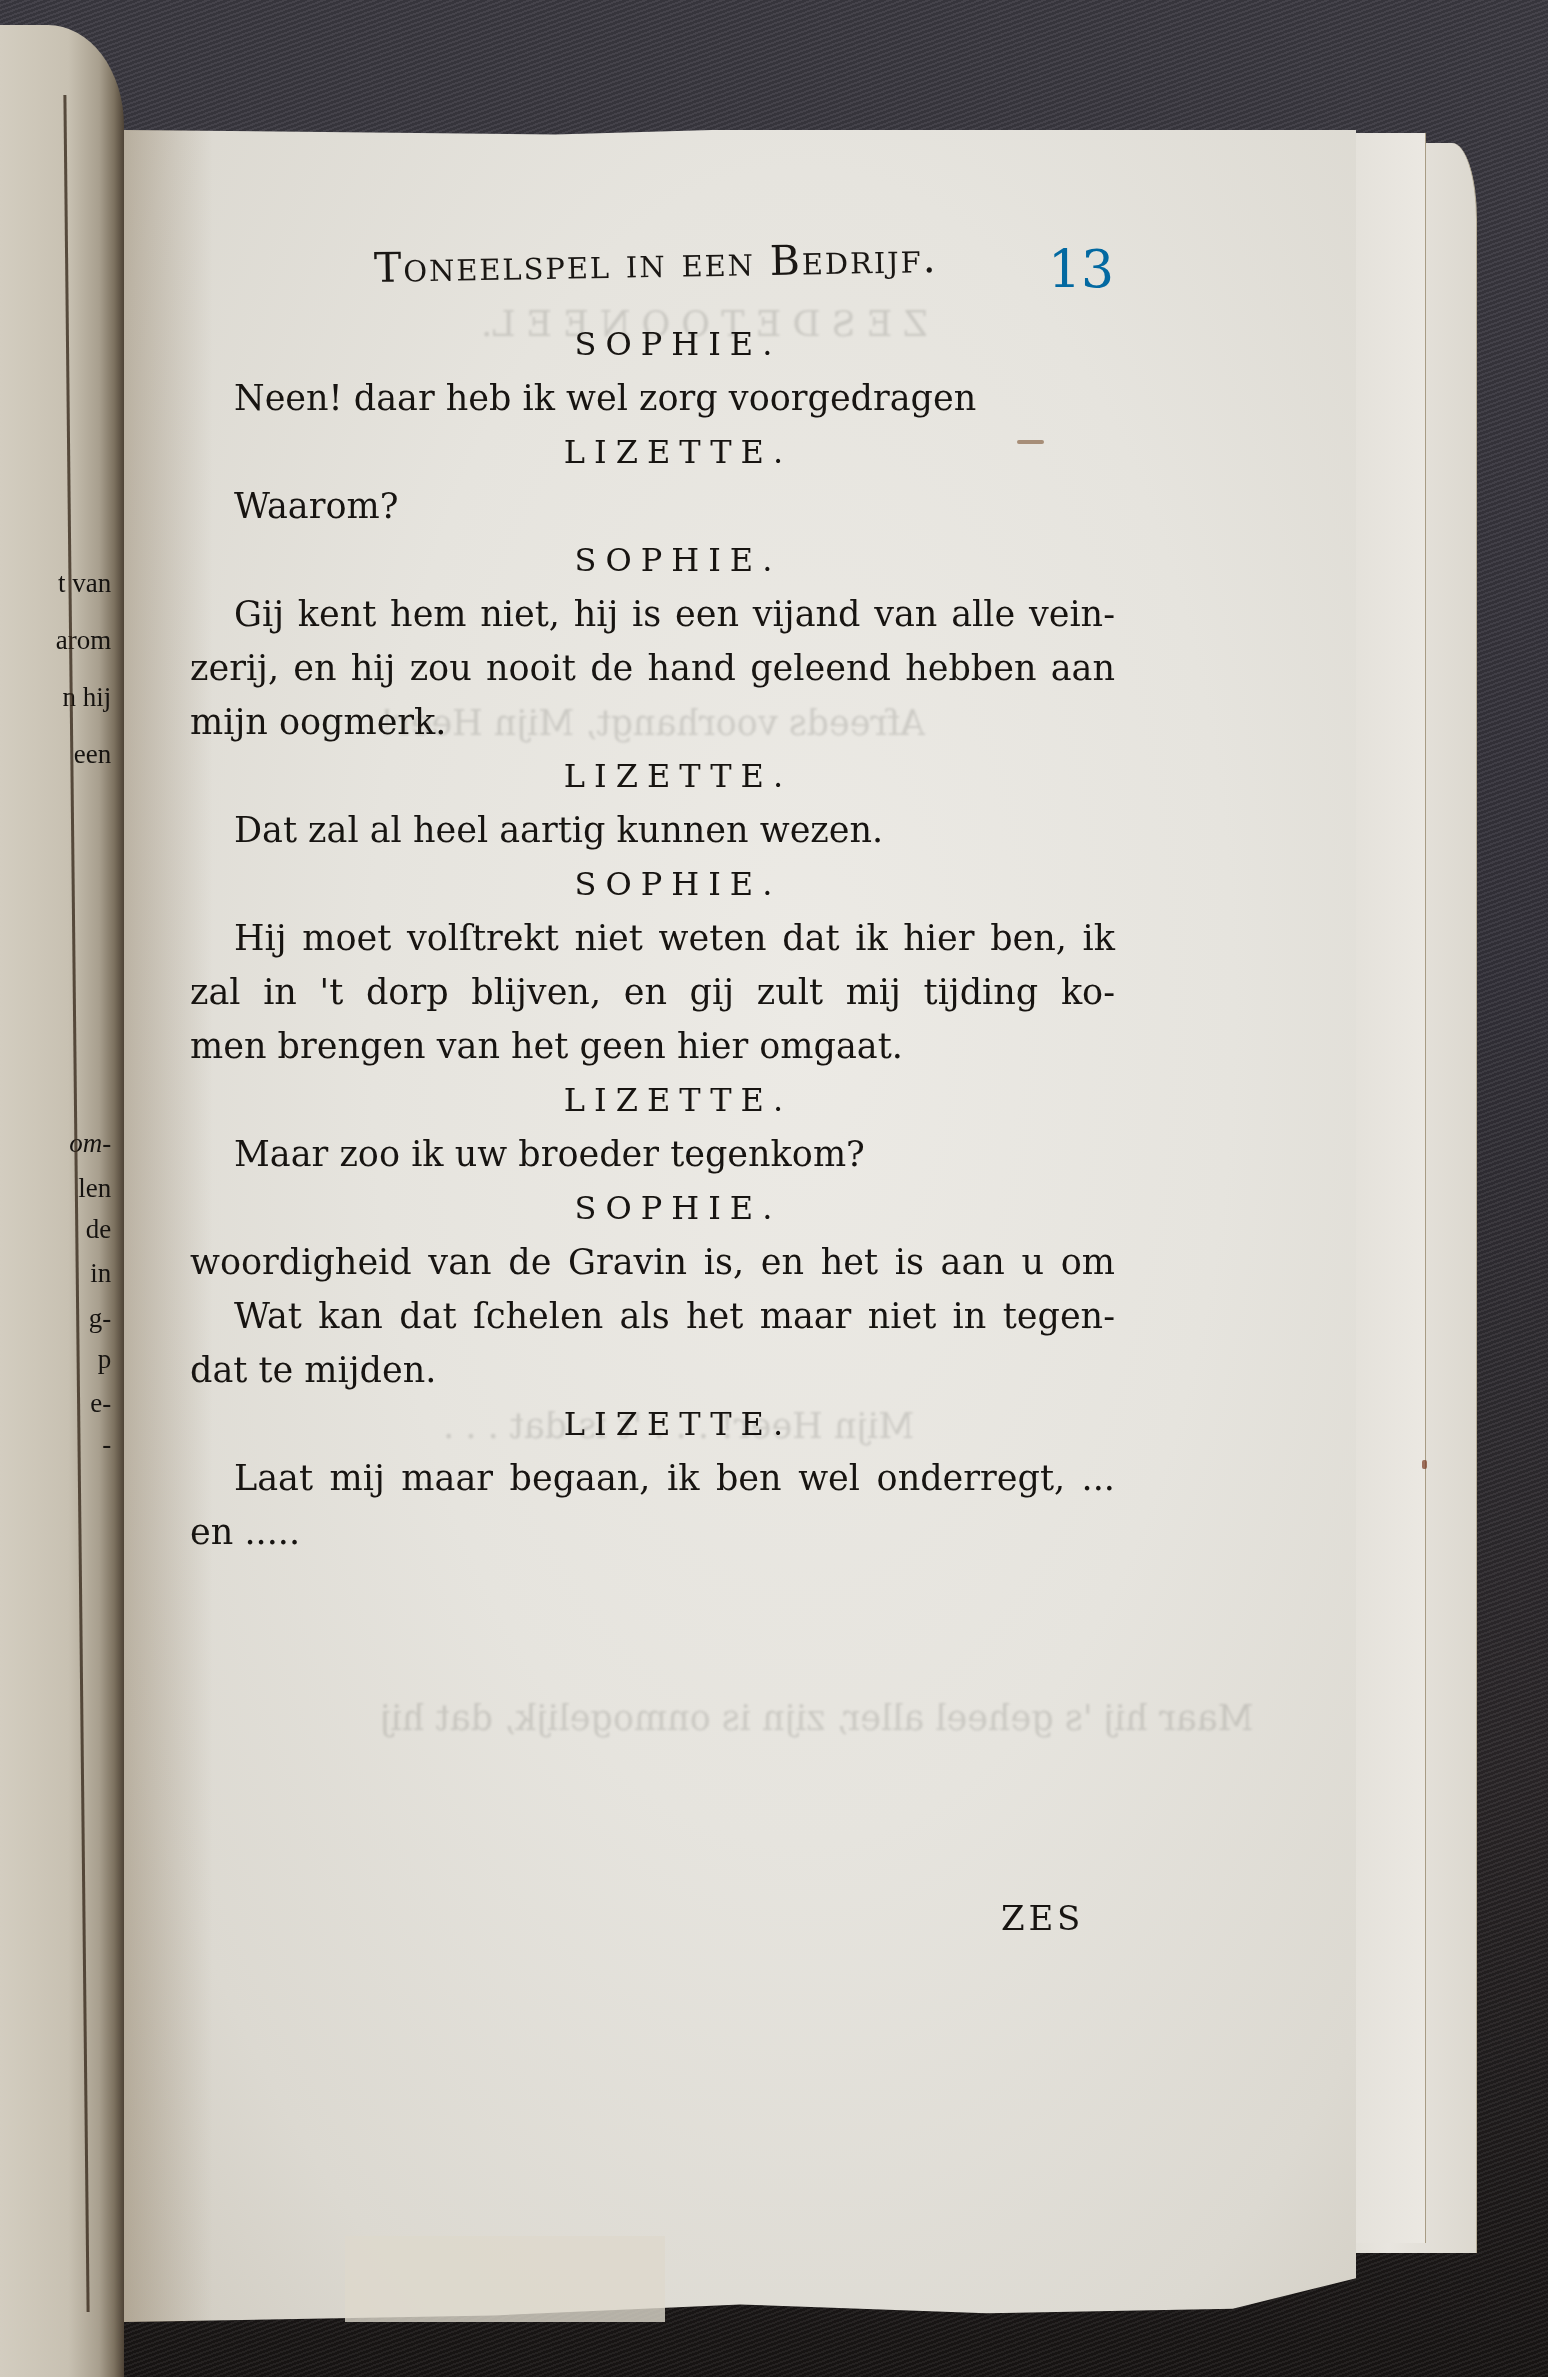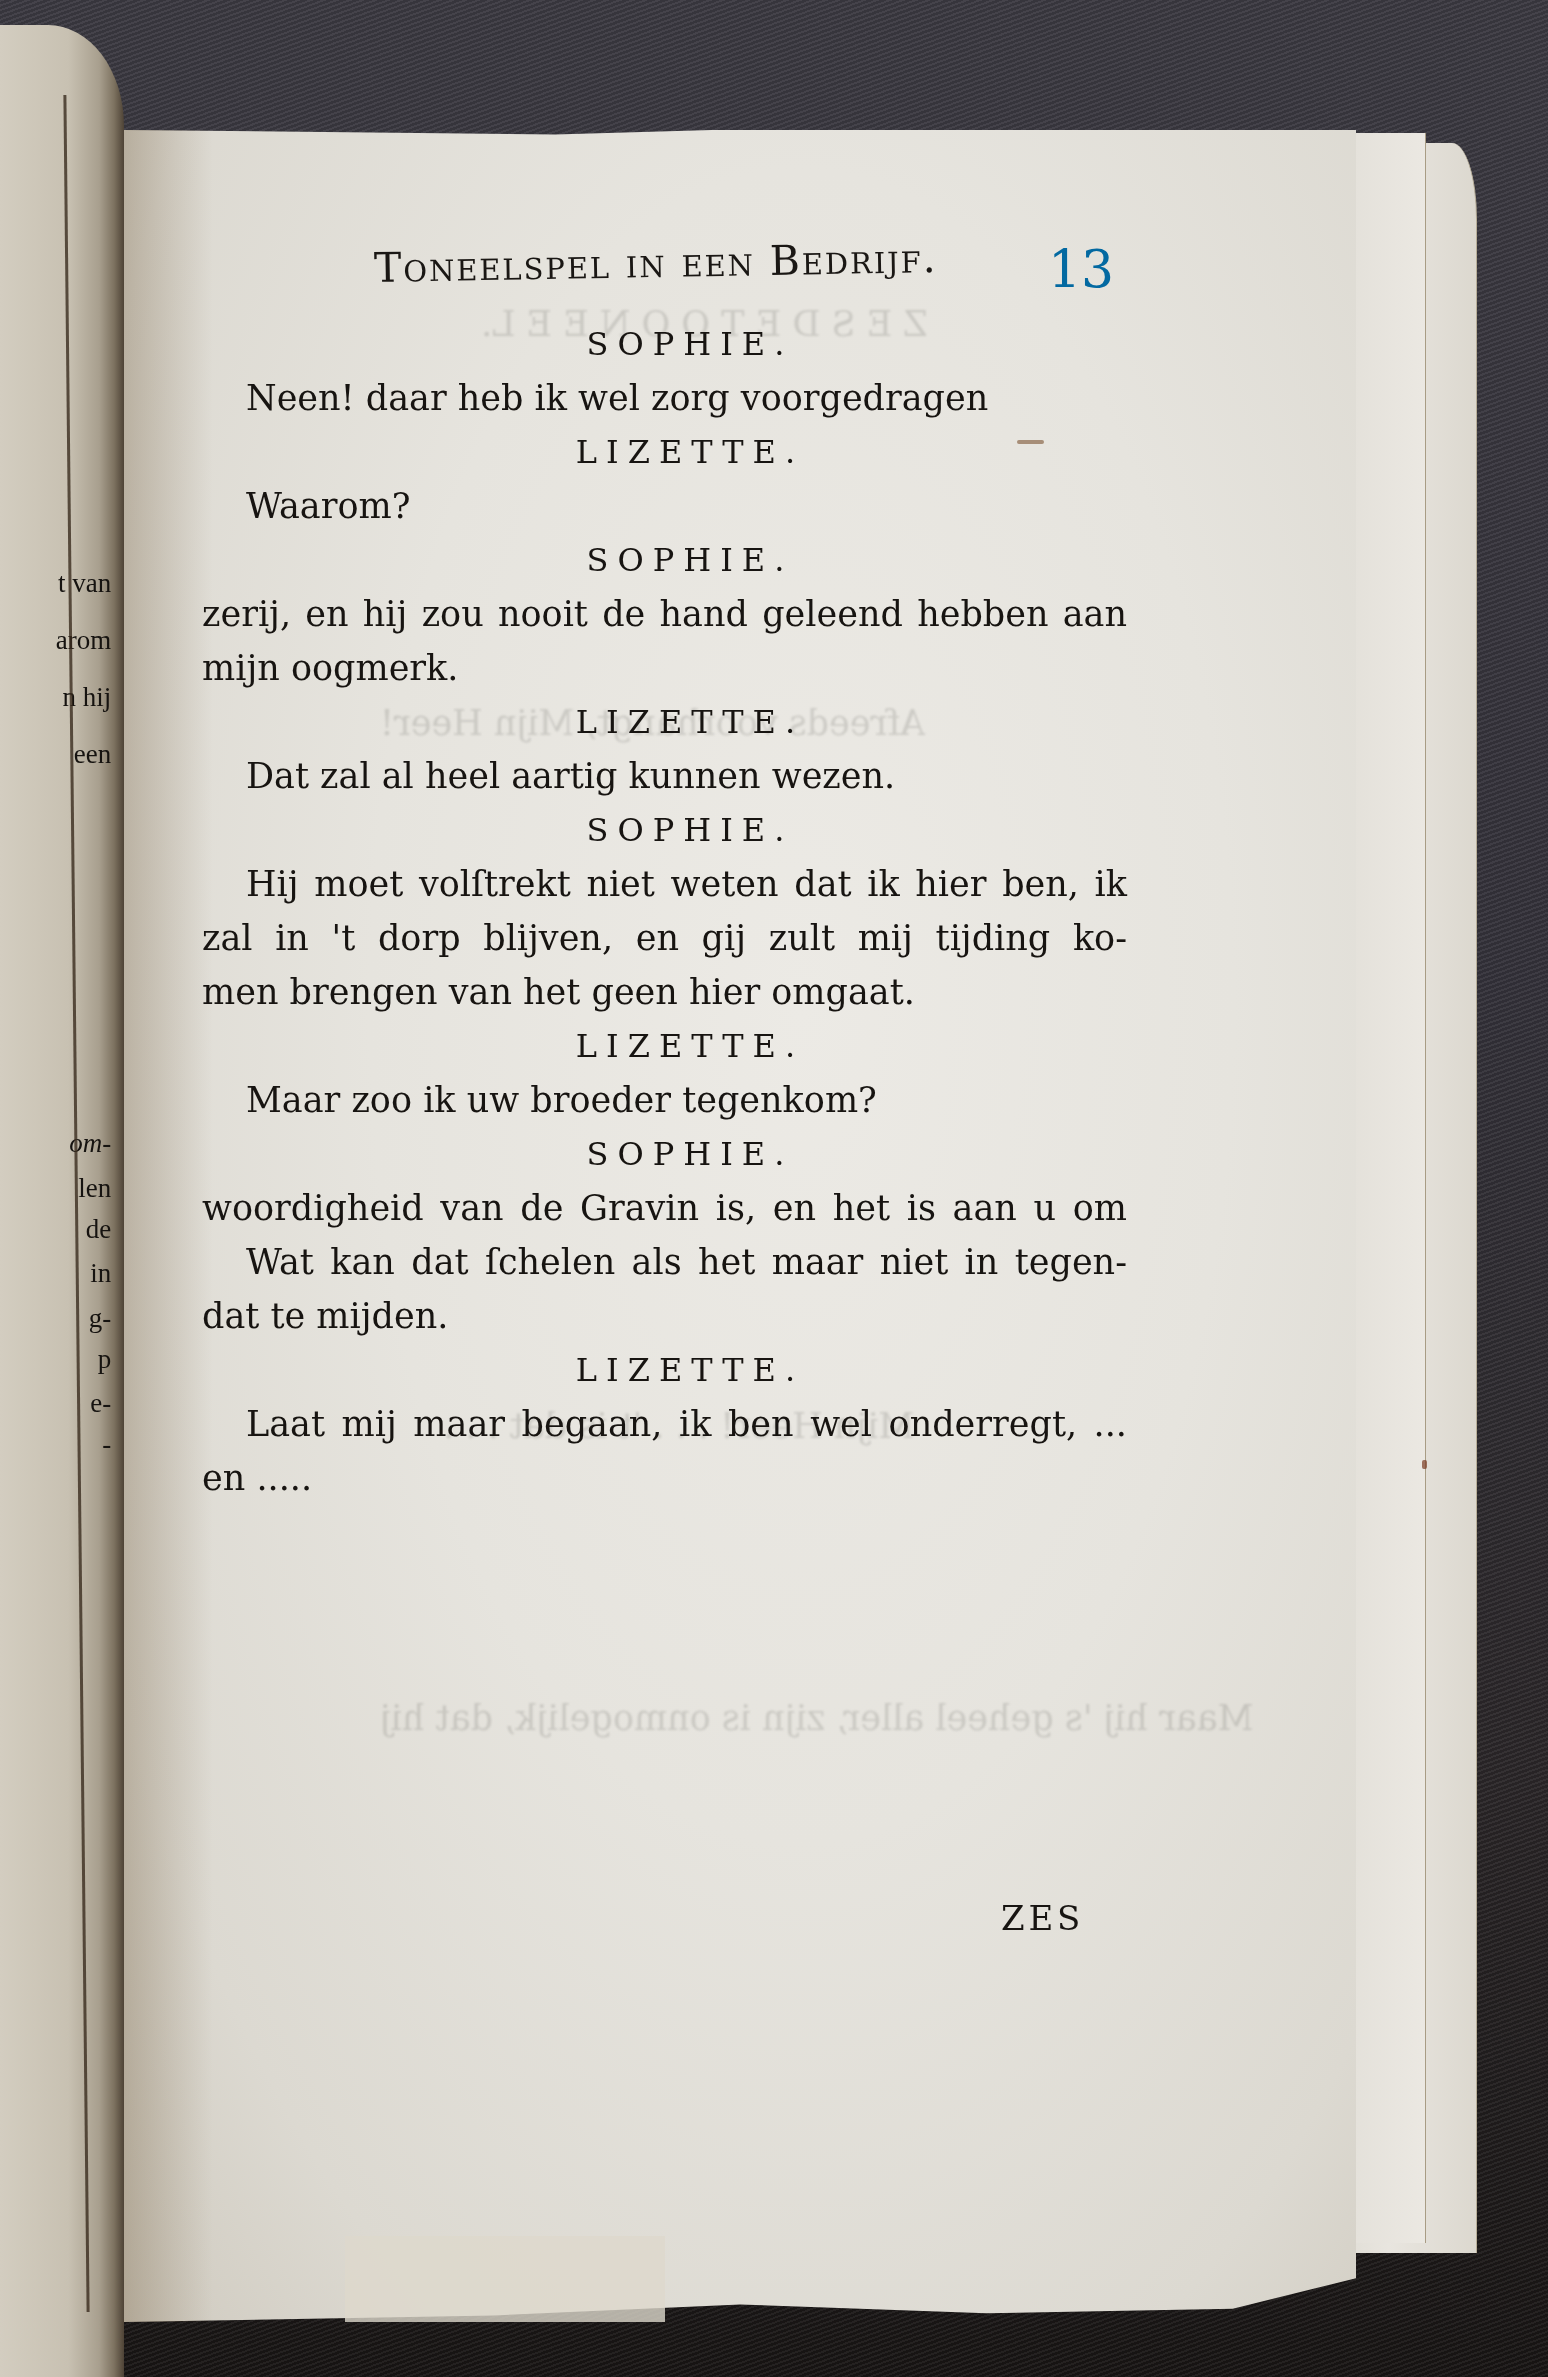--- a/index.html
+++ b/index.html
@@ -88,21 +88,20 @@
       left: 1048px;
       font-size: 52px;
       color: #0369a1;
     }
     .text-column {
       position: absolute;
       left: 190px;
       top: 317px;
       width: 925px;
       color: #171411;
-      margin-left: 12px;
     }
     .speaker {
       text-align: center;
       font-size: 32px;
       letter-spacing: 9px;
       font-variant: small-caps;
       line-height: 54px;
       height: 54px;
       margin-left: 51px;
     }
@@ -185,20 +184,21 @@
 
 <div class="running-head">Toneelspel in een Bedrijf.</div>
 <div class="page-number">13</div>
 
 <div class="text-column" id="text-column">
     <div class="speaker">SOPHIE.</div>
     <div class="line indent last">Neen! daar heb ik wel zorg voorgedragen</div>
     <div class="speaker">LIZETTE.</div>
     <div class="line indent last">Waarom?</div>
     <div class="speaker">SOPHIE.</div>
+    <div class="line indent">Gij kent hem niet, hij is een vijand van alle vein-</div>
     <div class="line">zerij, en hij zou nooit de hand geleend hebben aan</div>
     <div class="line last">mijn oogmerk.</div>
     <div class="speaker">LIZETTE.</div>
     <div class="line indent last">Dat zal al heel aartig kunnen wezen.</div>
     <div class="speaker">SOPHIE.</div>
     <div class="line indent">Hij moet volſtrekt niet weten dat ik hier ben, ik</div>
     <div class="line">zal in 't dorp blijven, en gij zult mij tijding ko-</div>
     <div class="line last">men brengen van het geen hier omgaat.</div>
     <div class="speaker">LIZETTE.</div>
     <div class="line indent last">Maar zoo ik uw broeder tegenkom?</div>

